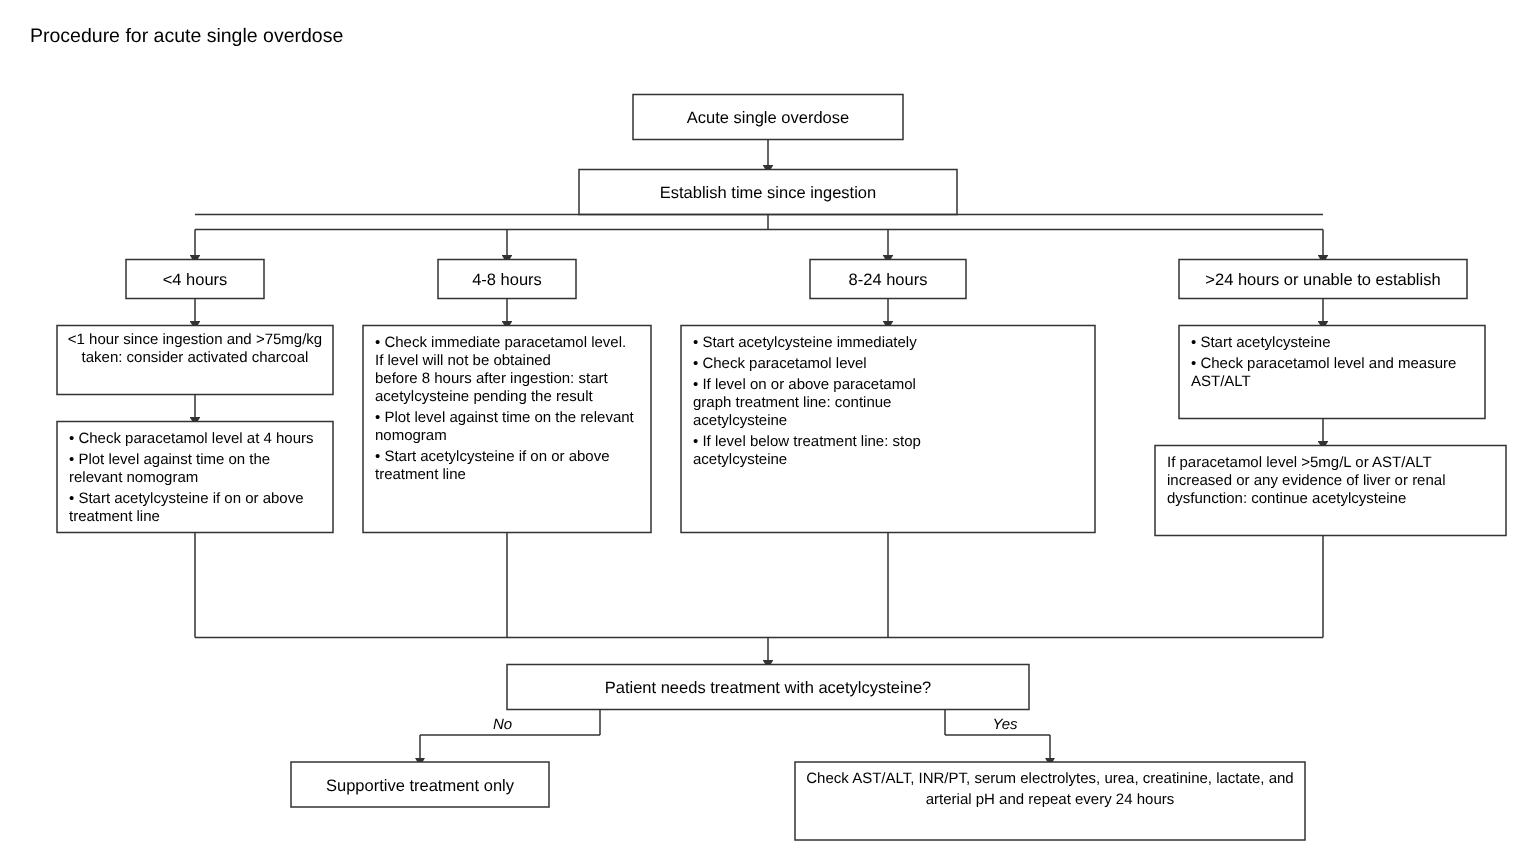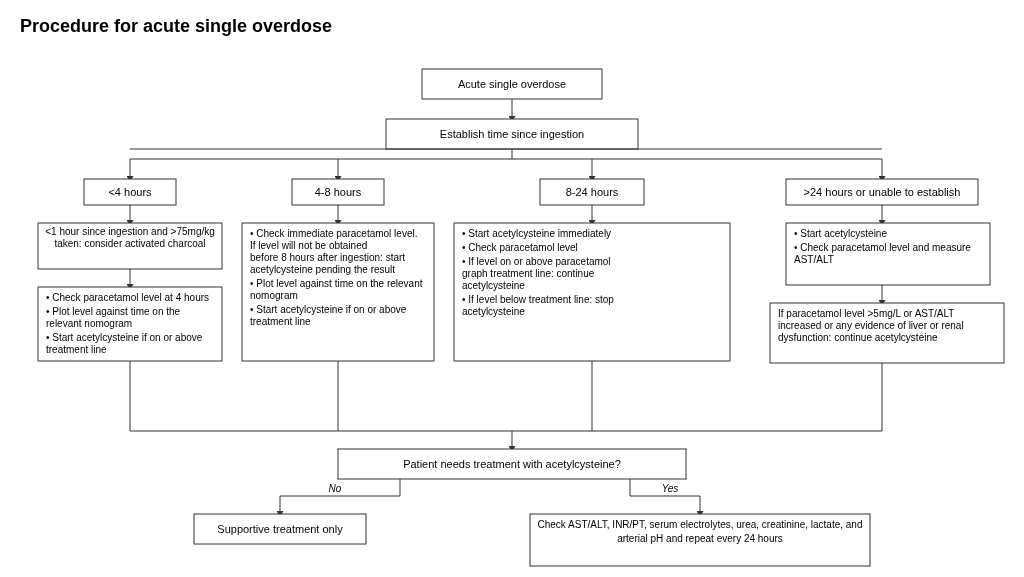--- a/index.html
+++ b/index.html
@@ -5,22 +5,22 @@
     * { box-sizing: border-box; margin: 0; padding: 0; }
     body {
       font-family: Arial, sans-serif;
       font-size: 11px;
       background: #fff;
       width: 1024px;
       min-height: 577px;
       padding: 16px 20px;
     }
     .page-title {
-      font-size: 18px;
-      font-weight: bold;
+      font-size: 13px;
+      font-weight: normal;
       margin-bottom: 14px;
     }
 
     
     .chart-wrapper {
       position: relative;
       width: 984px;
     }
   </style>
 </head>

